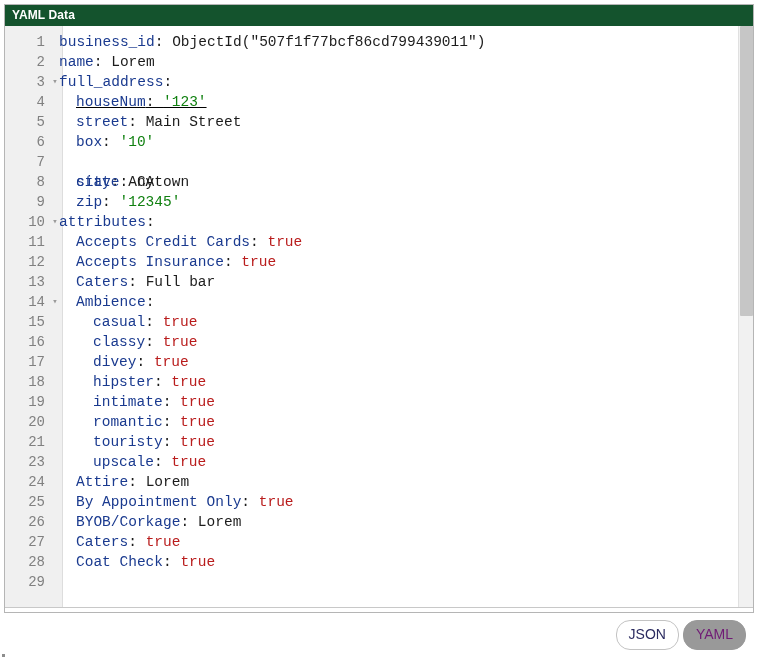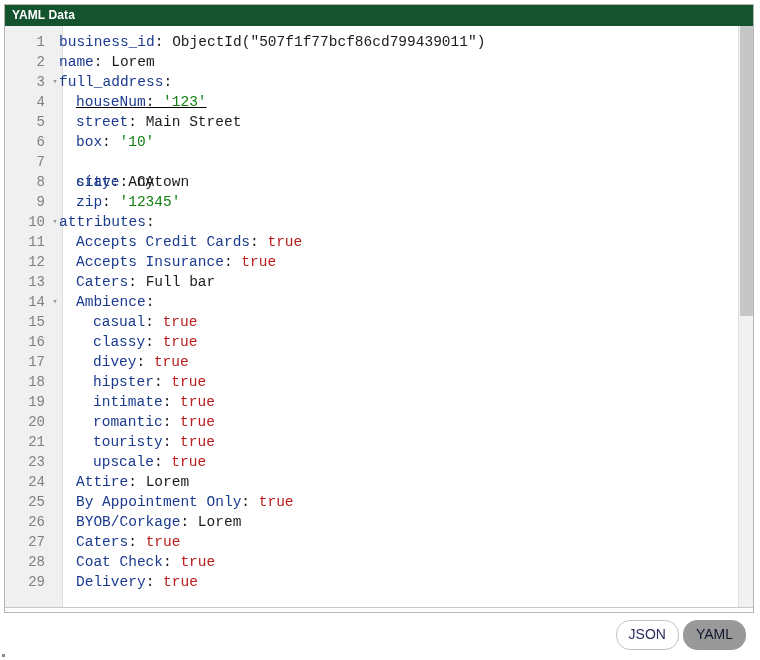--- a/index.html
+++ b/index.html
@@ -176,21 +176,21 @@
     line-height: 17px;
   }
   .btn-json {
     background: #ffffff;
     border: 1px solid #c3c3c3;
     color: #2b2b60;
   }
   .btn-yaml {
     background: #999999;
     border: 1px solid #999999;
-    color: #0f172a;
+    color: #701a75;
   }
 
   .corner-dot {
     position: absolute;
     left: 2px;
     top: 654px;
     width: 3px;
     height: 3px;
     background: #8d8d8d;
   }
@@ -227,21 +227,21 @@
           <div class="line"><span class="lineno">18</span><span class="code" style="padding-left: 34px;"><span class="tok-key">hipster</span><span class="tok-punct">: </span><span class="tok-bool">true</span></span></div>
           <div class="line"><span class="lineno">19</span><span class="code" style="padding-left: 34px;"><span class="tok-key">intimate</span><span class="tok-punct">: </span><span class="tok-bool">true</span></span></div>
           <div class="line"><span class="lineno">20</span><span class="code" style="padding-left: 34px;"><span class="tok-key">romantic</span><span class="tok-punct">: </span><span class="tok-bool">true</span></span></div>
           <div class="line"><span class="lineno">21</span><span class="code" style="padding-left: 34px;"><span class="tok-key">touristy</span><span class="tok-punct">: </span><span class="tok-bool">true</span></span></div>
           <div class="line"><span class="lineno">23</span><span class="code" style="padding-left: 34px;"><span class="tok-key">upscale</span><span class="tok-punct">: </span><span class="tok-bool">true</span></span></div>
           <div class="line"><span class="lineno">24</span><span class="code" style="padding-left: 17px;"><span class="tok-key">Attire</span><span class="tok-punct">: </span><span class="tok-plain">Lorem</span></span></div>
           <div class="line"><span class="lineno">25</span><span class="code" style="padding-left: 17px;"><span class="tok-key">By Appointment Only</span><span class="tok-punct">: </span><span class="tok-bool">true</span></span></div>
           <div class="line"><span class="lineno">26</span><span class="code" style="padding-left: 17px;"><span class="tok-key">BYOB/Corkage</span><span class="tok-punct">: </span><span class="tok-plain">Lorem</span></span></div>
           <div class="line"><span class="lineno">27</span><span class="code" style="padding-left: 17px;"><span class="tok-key">Caters</span><span class="tok-punct">: </span><span class="tok-bool">true</span></span></div>
           <div class="line"><span class="lineno">28</span><span class="code" style="padding-left: 17px;"><span class="tok-key">Coat Check</span><span class="tok-punct">: </span><span class="tok-bool">true</span></span></div>
-          <div class="line"><span class="lineno">29</span><span class="code" style="padding-left: 17px;"><span class="tok-key">Delivery</span><span class="tok-punct">: </span><span class="tok-bool">true</span></span></div>
+          <div class="line"><span class="lineno">29</span></div>
         </div>
 
       <div class="vscroll">
         <div class="vthumb"></div>
       </div>
       <div class="hscroll"></div>
     </div>
   </div>
 
   <div class="btnbar" id="btnbar">

